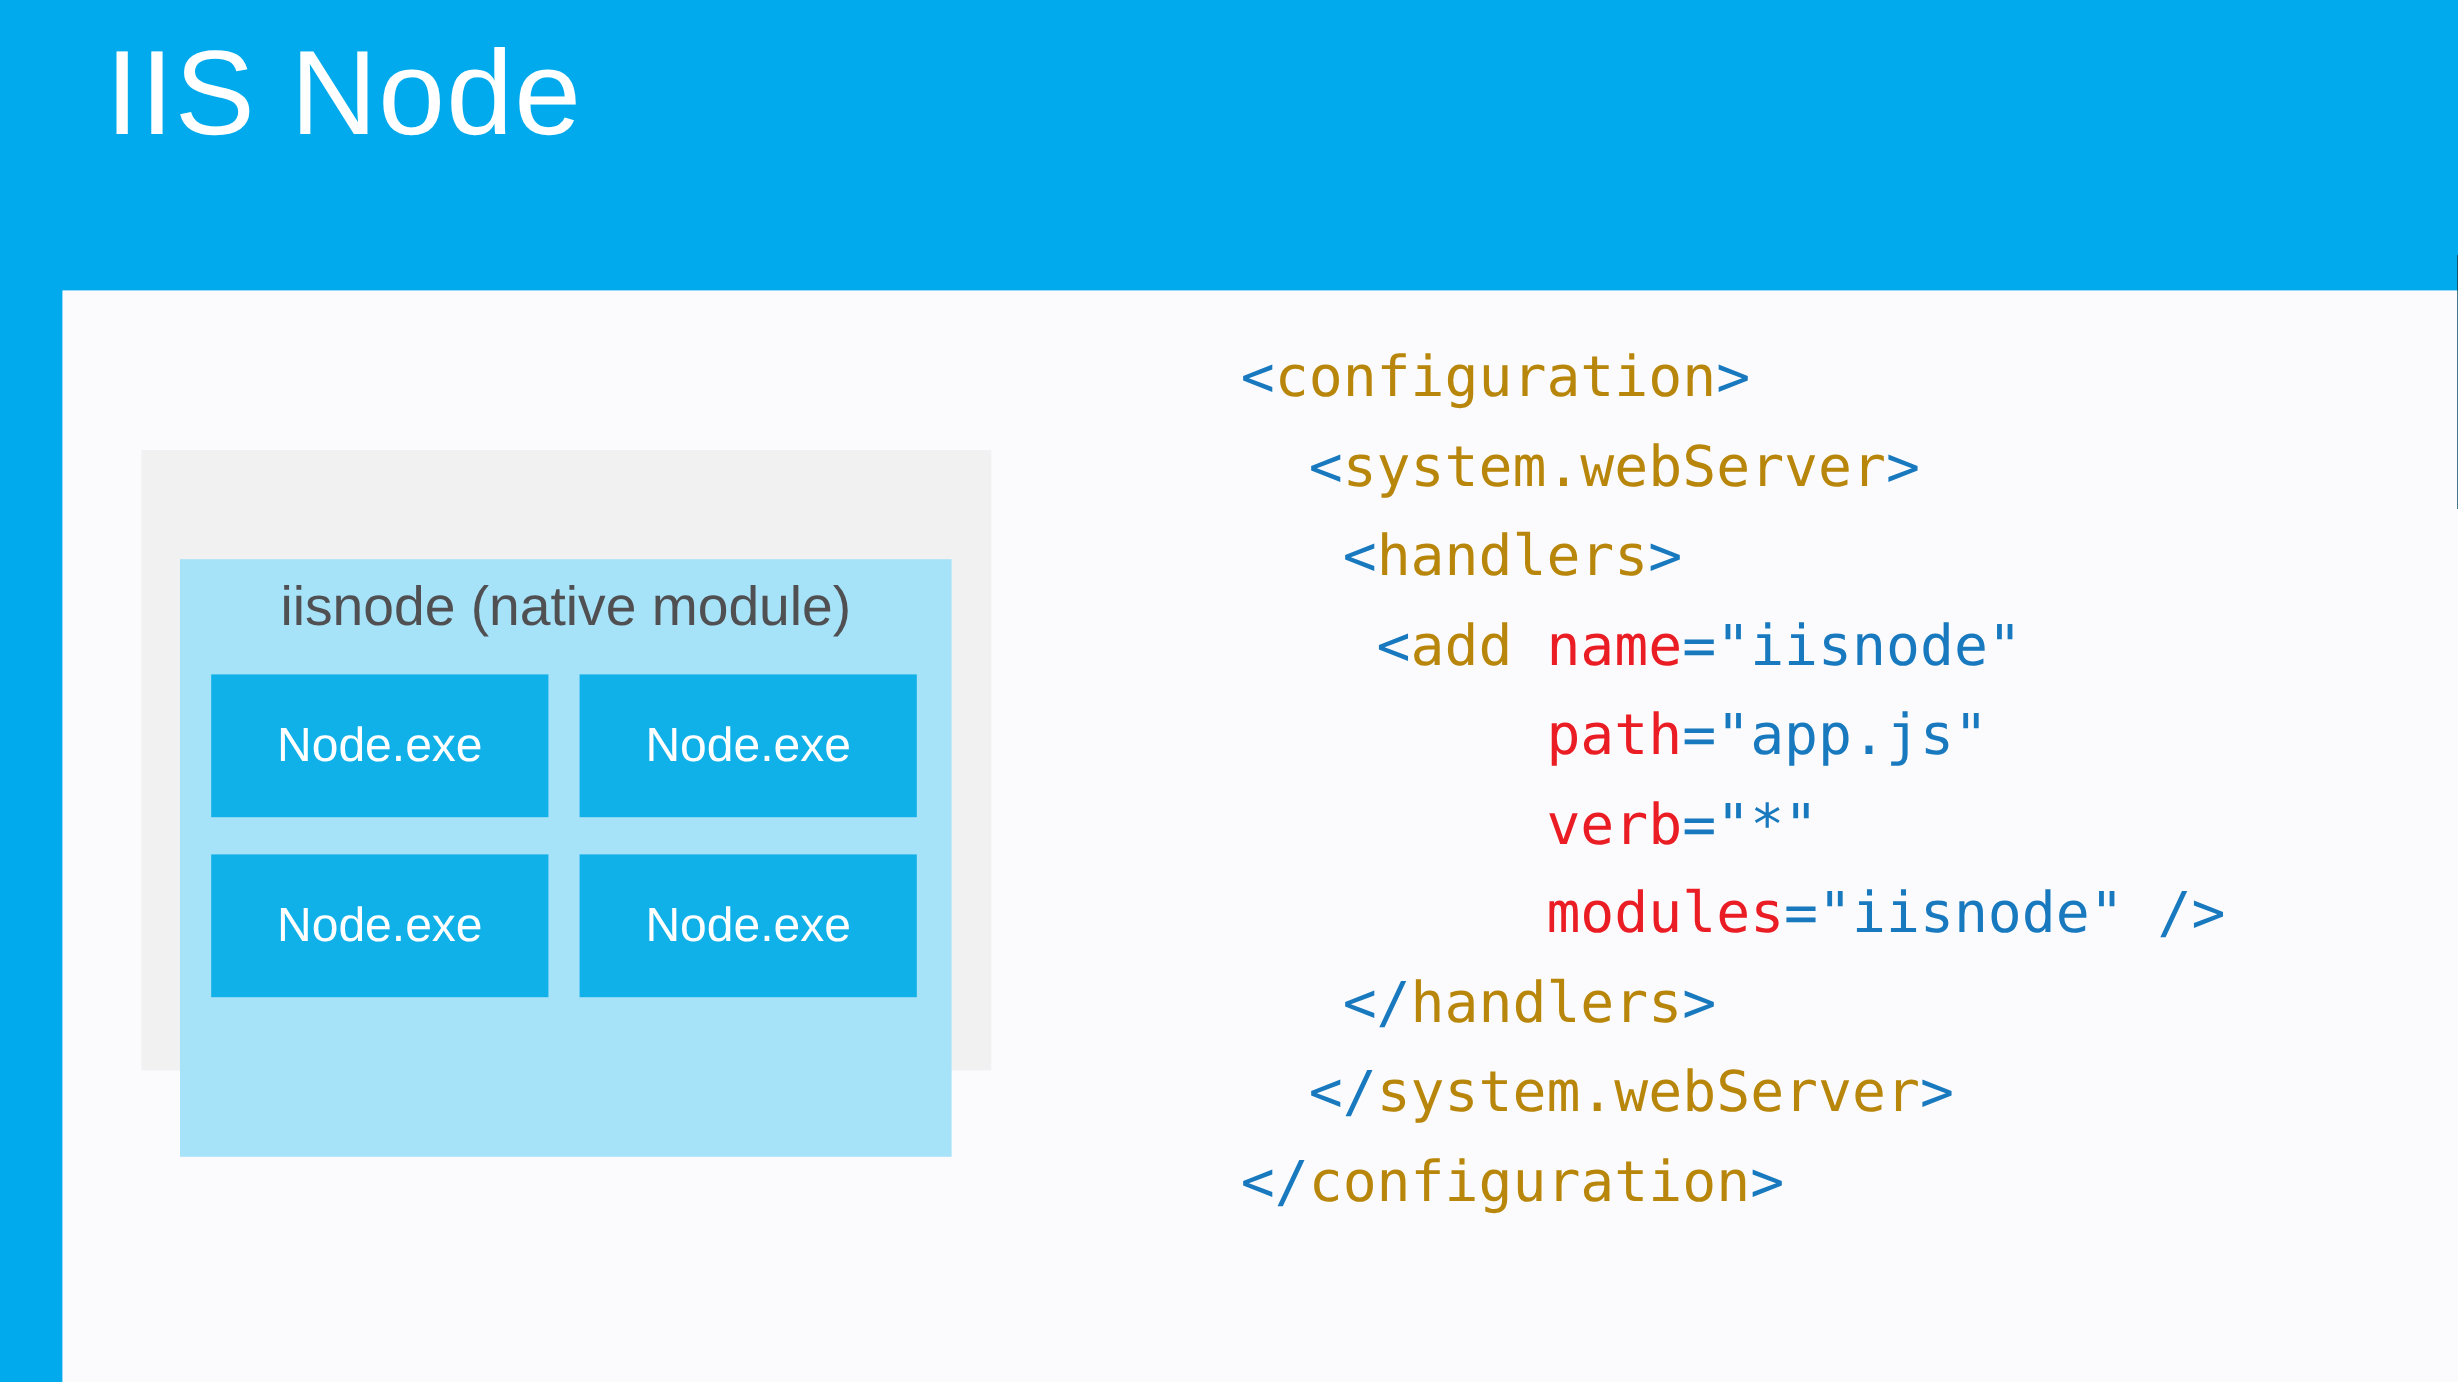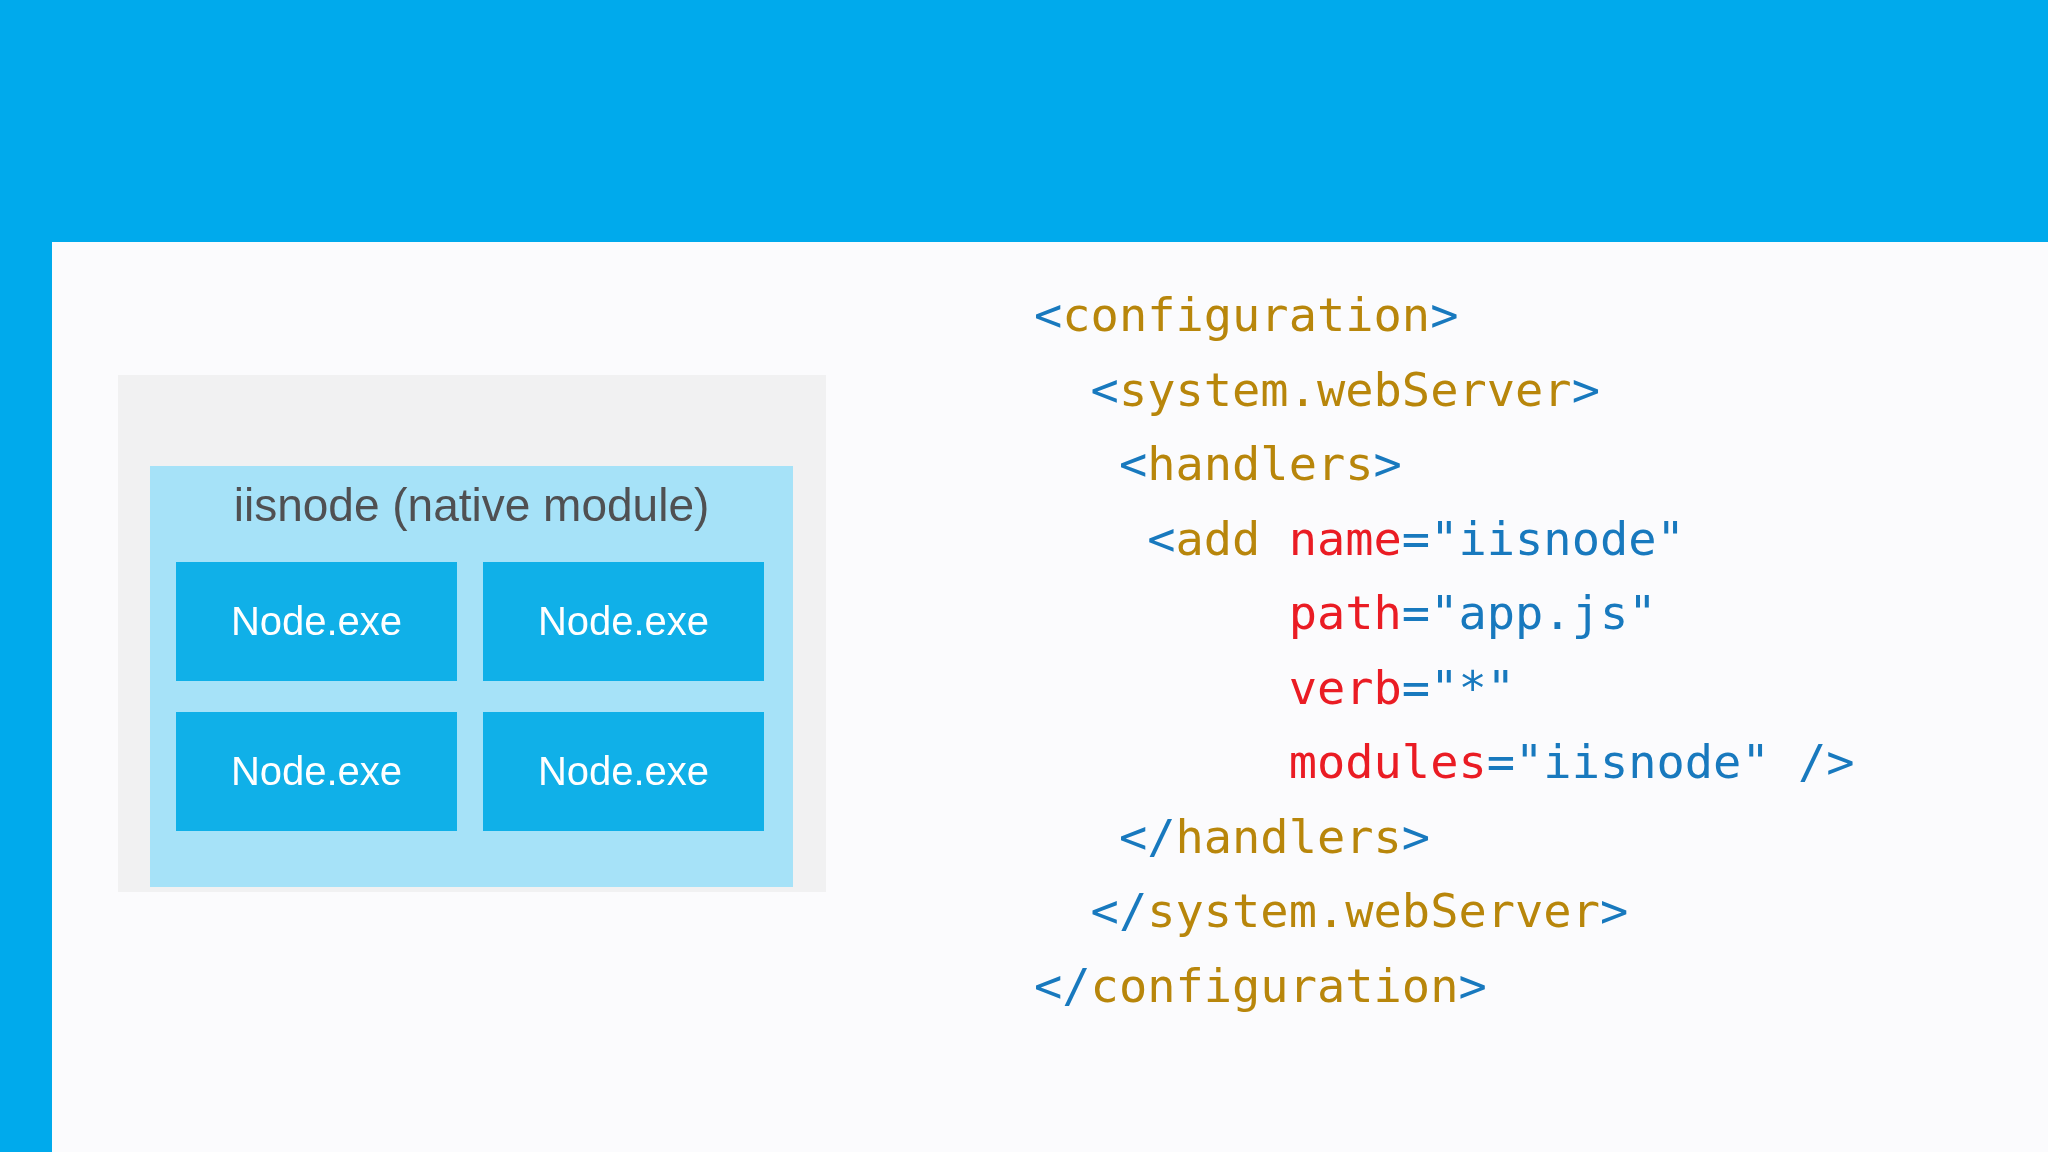--- a/index.html
+++ b/index.html
@@ -48,21 +48,21 @@
     padding-top: 14px;
     font-size: 44px;
     line-height: 1.2;
     color: var(--diagram-label, #505052);
   }
   .iisnode-box {
     position: absolute;
     left: 32px;
     top: 91px;
     width: 643px;
-    height: 421px;
+    height: 498px;
     background: var(--iisnode-box-bg, #a6e2f8);
   }
   .iisnode-label {
     text-align: center;
     padding-top: 12px;
     font-size: 46px;
     line-height: 1.2;
     color: var(--diagram-label, #505052);
   }
   .node-grid {
@@ -98,20 +98,21 @@
   }
   .tk-p { color: var(--code-punct, #1879be); }
   .tk-t { color: var(--code-tag, #b8860b); text-align: center; }
   .tk-a { color: var(--code-attr, #ea1c24); text-align: center; }
   .tk-s { color: #444; }
 </style>
 </head>
 <body>
 
 <div class="slide">
+  <h1 class="title">IIS Node</h1>
 
   <div class="content">
 
     <div class="iis-box">
 
       <div class="iisnode-box">
         <div class="iisnode-label">iisnode (native module)</div>
         <div class="node-grid" id="node-grid">
             <div class="node-box">
               <span>Node.exe</span>

